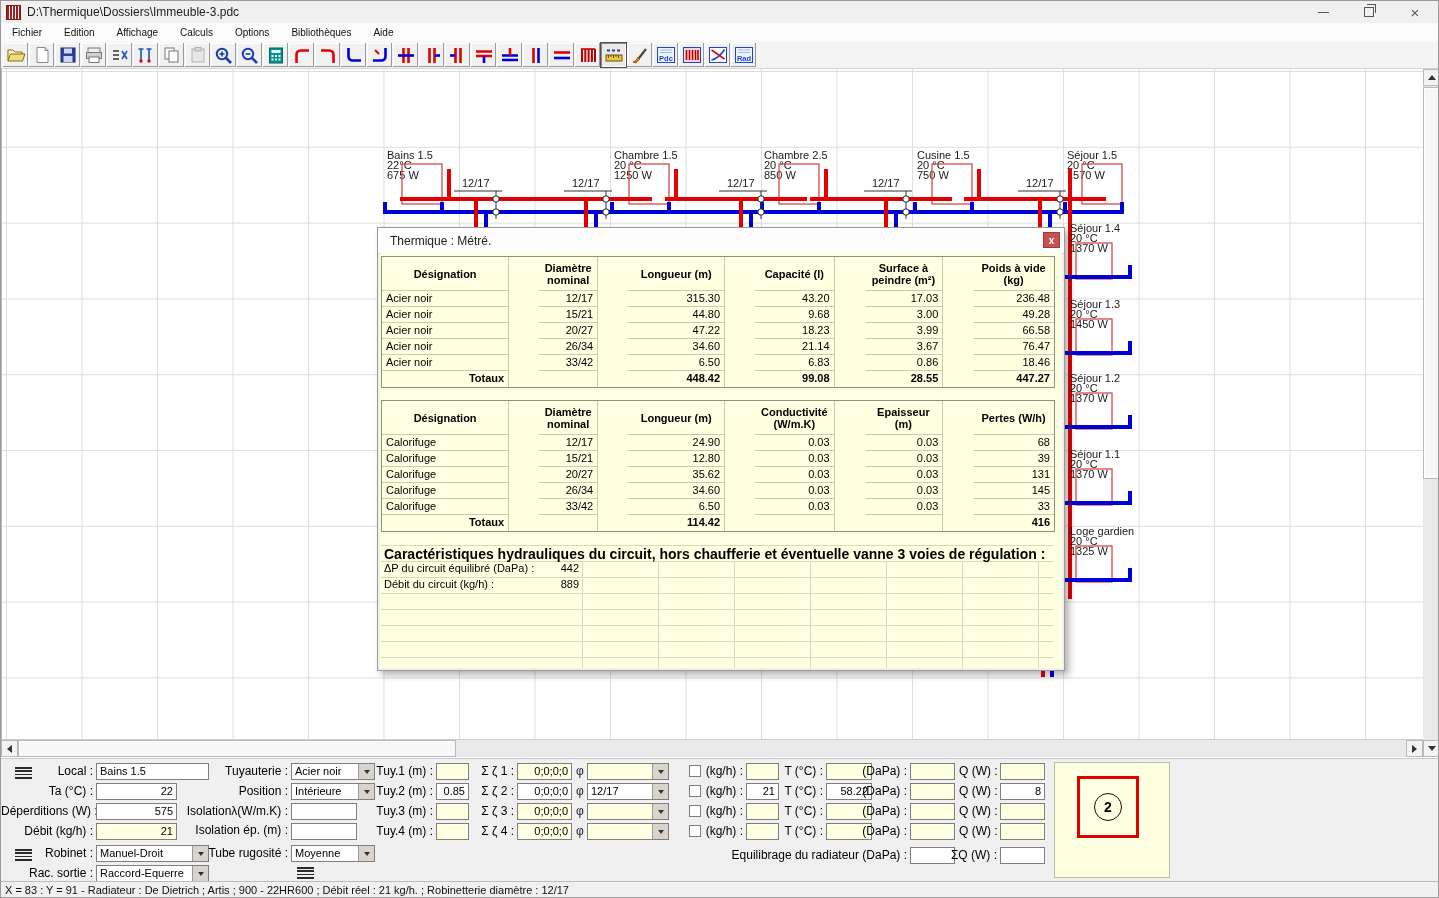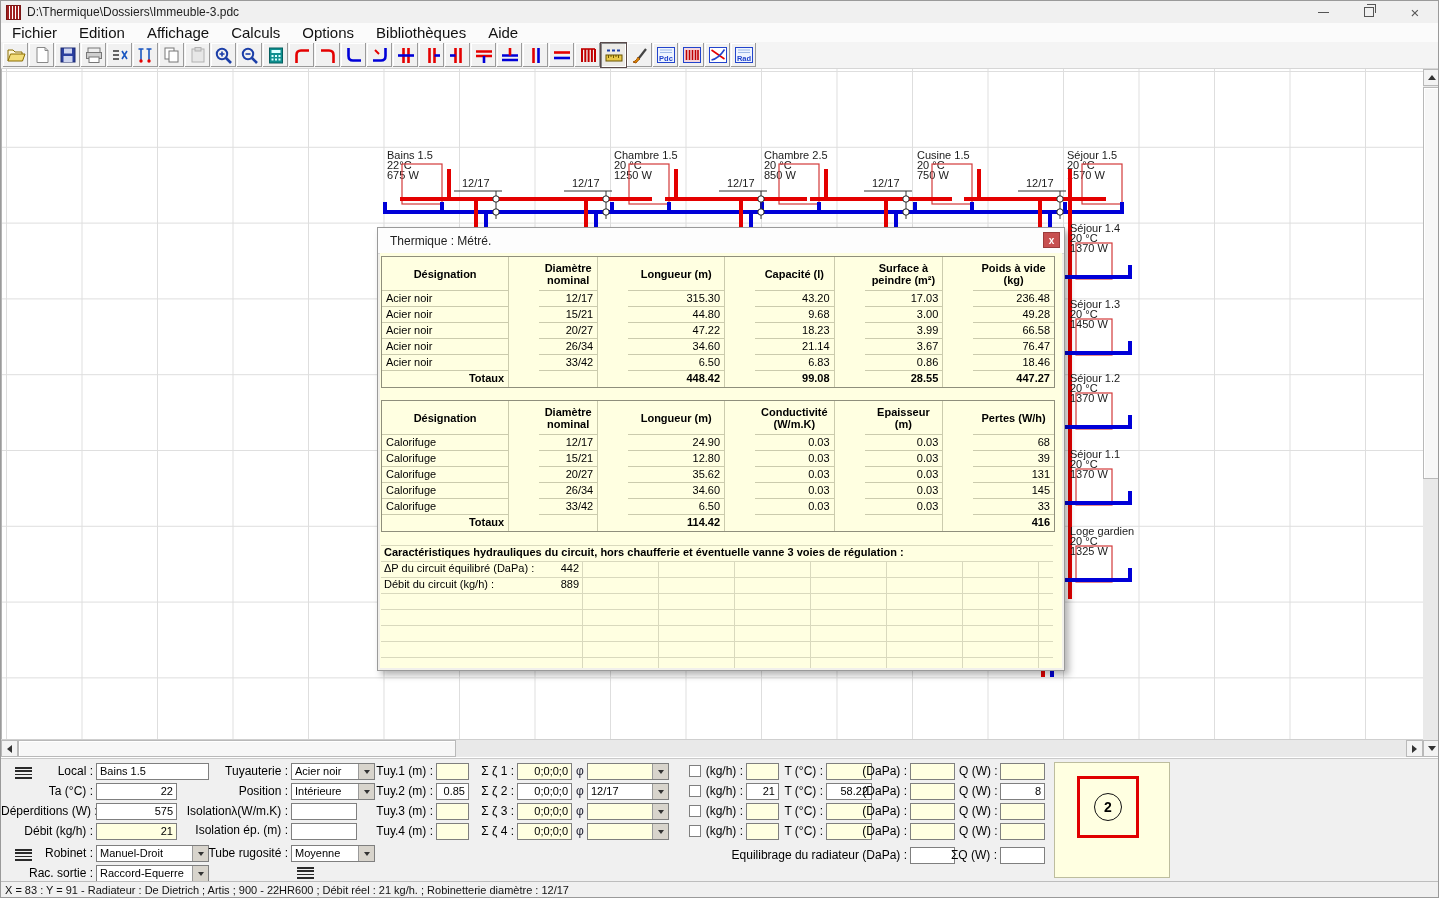--- a/index.html
+++ b/index.html
@@ -12,21 +12,21 @@
            background:repeating-linear-gradient(90deg,#a02020 0 2px,#fff 2px 3px);}
   .title-text{font-size:12px;color:#222;}
   .wbtns{position:absolute;right:0;top:0;height:22px;display:flex;}
   .wbtn{width:46px;height:22px;display:flex;align-items:center;justify-content:center;color:#555;}
   .glyph-min{width:11px;height:1px;background:#555;}
   .glyph-restore{width:8px;height:8px;border:1px solid #555;position:relative;background:#f0f0f0;}
   .glyph-restore:before{content:"";position:absolute;left:2px;top:-4px;width:8px;height:8px;border:1px solid #555;border-bottom:none;border-left:none;}
   .glyph-close{font-size:15px;color:#555;line-height:15px;}
   
   .menubar{position:absolute;left:0;top:22px;width:100%;height:19px;background:#fbfbfb;display:flex;align-items:center;border-bottom:1px solid #e4e4e4;}
-  .menu-item{padding:0 11px;font-size:15px;color:#111;}
+  .menu-item{padding:0 11px;font-size:10px;color:#111;}
   
   .toolbar{position:absolute;left:0;top:41px;width:100%;height:27px;background:#f4f4f4;border-bottom:1px solid #d6d6d6;display:flex;align-items:center;padding-left:2px;box-sizing:border-box;}
   .tbtn{width:25px;height:24px;margin-right:1px;background:#f1f1f1;display:flex;align-items:center;justify-content:center;
         box-shadow:inset -1px -1px 0 #9a9a9a, inset 1px 1px 0 #ffffff;}
   .tbtn.pressed{box-shadow:inset 1px 1px 0 #8a8a8a, inset -1px -1px 0 #fff;outline:1px solid #5a4a4a;background:#eceae6;}
   .tbtn svg{display:block;}
   
   .canvas{position:absolute;left:0;top:68px;width:1422px;height:670px;background:#fff;
           border-left:1px solid #b5b5b5;box-sizing:border-box;
           background-image:linear-gradient(to right,#dedede 1px,transparent 1px),
@@ -48,21 +48,21 @@
   .tcell:last-child{border-right:none;}
   .trow:last-child .tcell{border-bottom:none;}
   .th{height:34px;display:flex;align-items:center;justify-content:center;text-align:center;
       font-weight:bold;white-space:pre-line;line-height:12px;}
   .tnum{text-align:right;}
   .tbold{font-weight:bold;}
   .sheet{position:absolute;left:1px;width:672px;background:#ffffe1;
          background-image:linear-gradient(to bottom,#d9d9bd 1px,transparent 1px);background-size:100% 16px;}
   .sheet-cols{position:absolute;left:201px;top:16px;right:0;bottom:0;
          background-image:linear-gradient(to right,#d9d9bd 1px,transparent 1px);background-size:76px 100%;}
-  .sheet-title{position:absolute;left:3px;top:1px;font-weight:bold;font-size:11px;}
+  .sheet-title{position:absolute;left:3px;top:1px;font-weight:bold;font-size:14px;}
   .sheet-label{position:absolute;left:3px;font-size:11px;}
   .sheet-val{position:absolute;width:60px;text-align:right;font-size:11px;}
   
   .hscroll{position:absolute;left:0;top:738px;width:1422px;height:18px;background:#e9e9e9;border-top:1px solid #cfcfcf;box-sizing:border-box;}
   .vscroll{position:absolute;left:1422px;top:68px;width:17px;height:688px;background:#e9e9e9;}
   .sb-btn{position:absolute;background:#f3f3f3;border:1px solid #b9b9b9;box-sizing:border-box;display:flex;align-items:center;justify-content:center;}
   .sb-thumb{position:absolute;background:#f7f7f7;border:1px solid #b9b9b9;box-sizing:border-box;box-shadow:inset 1px 1px 0 #fff;}
   .tri{width:0;height:0;}
   .tri-left{border-top:4px solid transparent;border-bottom:4px solid transparent;border-right:5px solid #333;}
   .tri-right{border-top:4px solid transparent;border-bottom:4px solid transparent;border-left:5px solid #333;}

